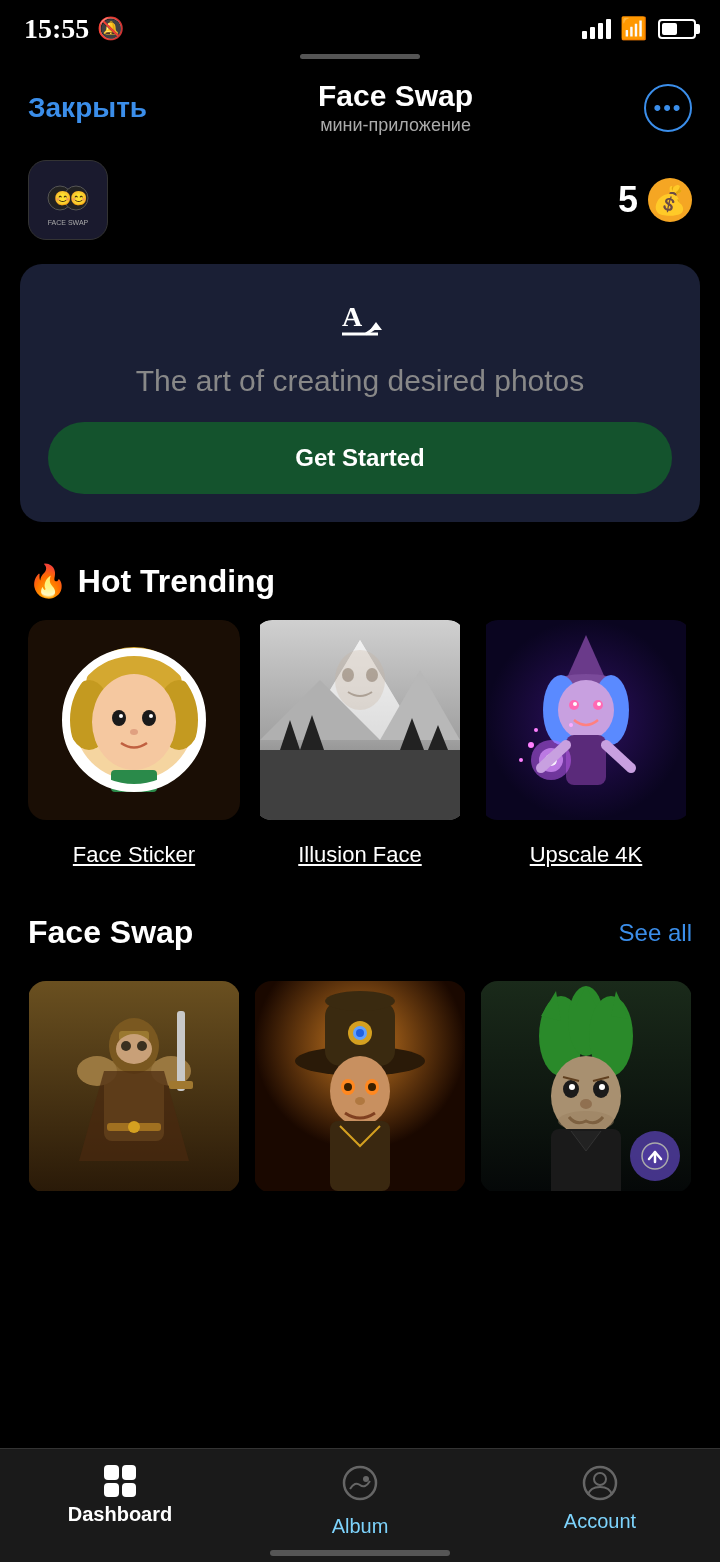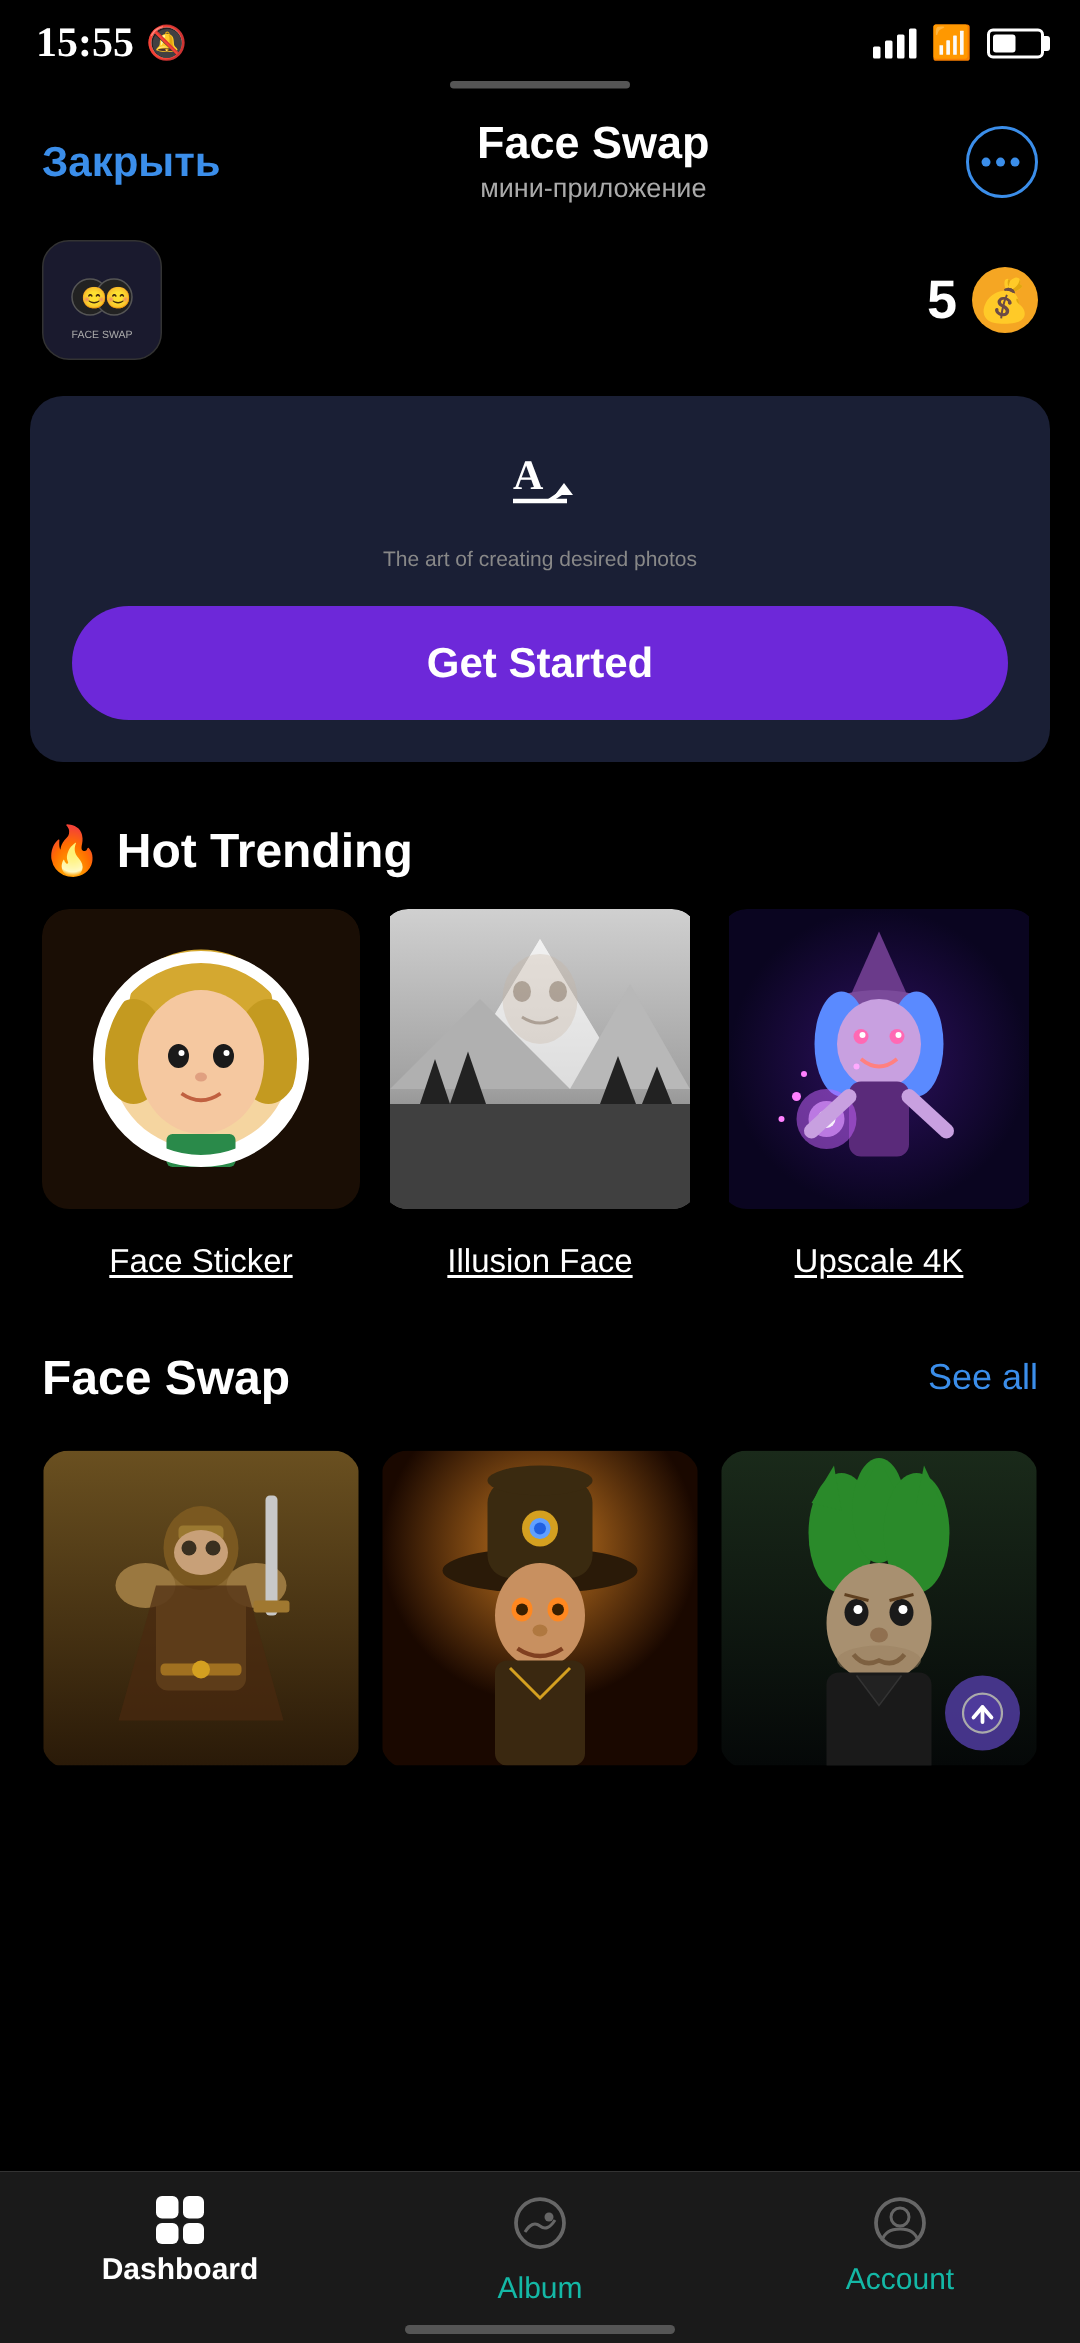--- a/index.html
+++ b/index.html
@@ -182,30 +182,30 @@
     .banner-icon {
       font-size: 42px;
       color: #fff;
     }
     .banner-title {
       font-size: 36px;
       font-weight: 700;
       color: #fff;
     }
     .banner-subtitle {
-      font-size: 14px;
+      font-size: 30px;
       color: #888;
       margin-bottom: 24px;
     }
     .get-started-btn {
       width: 100%;
       padding: 22px;
-      background: #6d28d9;
-      color: #fff;
-      font-size: 28px;
+      background: #14532d;
+      color: #fff;
+      font-size: 24px;
       font-weight: 600;
       border: none;
       border-radius: 50px;
       cursor: pointer;
     }
 
     
     .section {
       padding: 20px 28px 10px;
     }
@@ -304,21 +304,21 @@
       display: flex;
       flex-direction: column;
       align-items: center;
       gap: 6px;
       cursor: pointer;
       background: none;
       border: none;
     }
     .nav-label {
       font-size: 20px;
-      color: #14b8a6;
+      color: #7dd3fc;
     }
     .nav-label.active {
       color: #fff;
       font-weight: 600;
       text-align: center;
     }
     .nav-dashboard-icon {
       display: grid;
       grid-template-columns: 1fr 1fr;
       gap: 3px;

